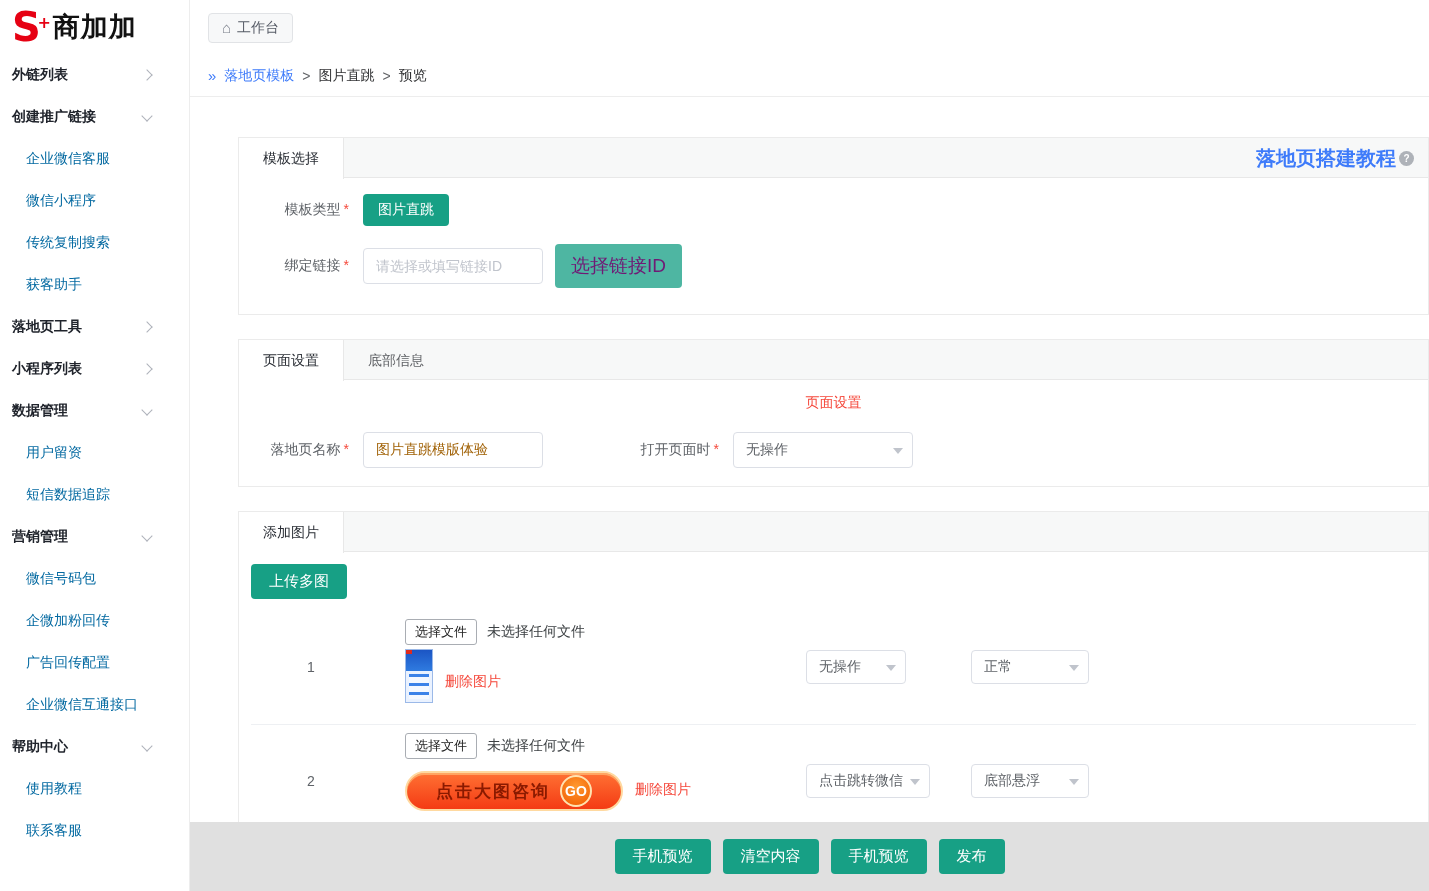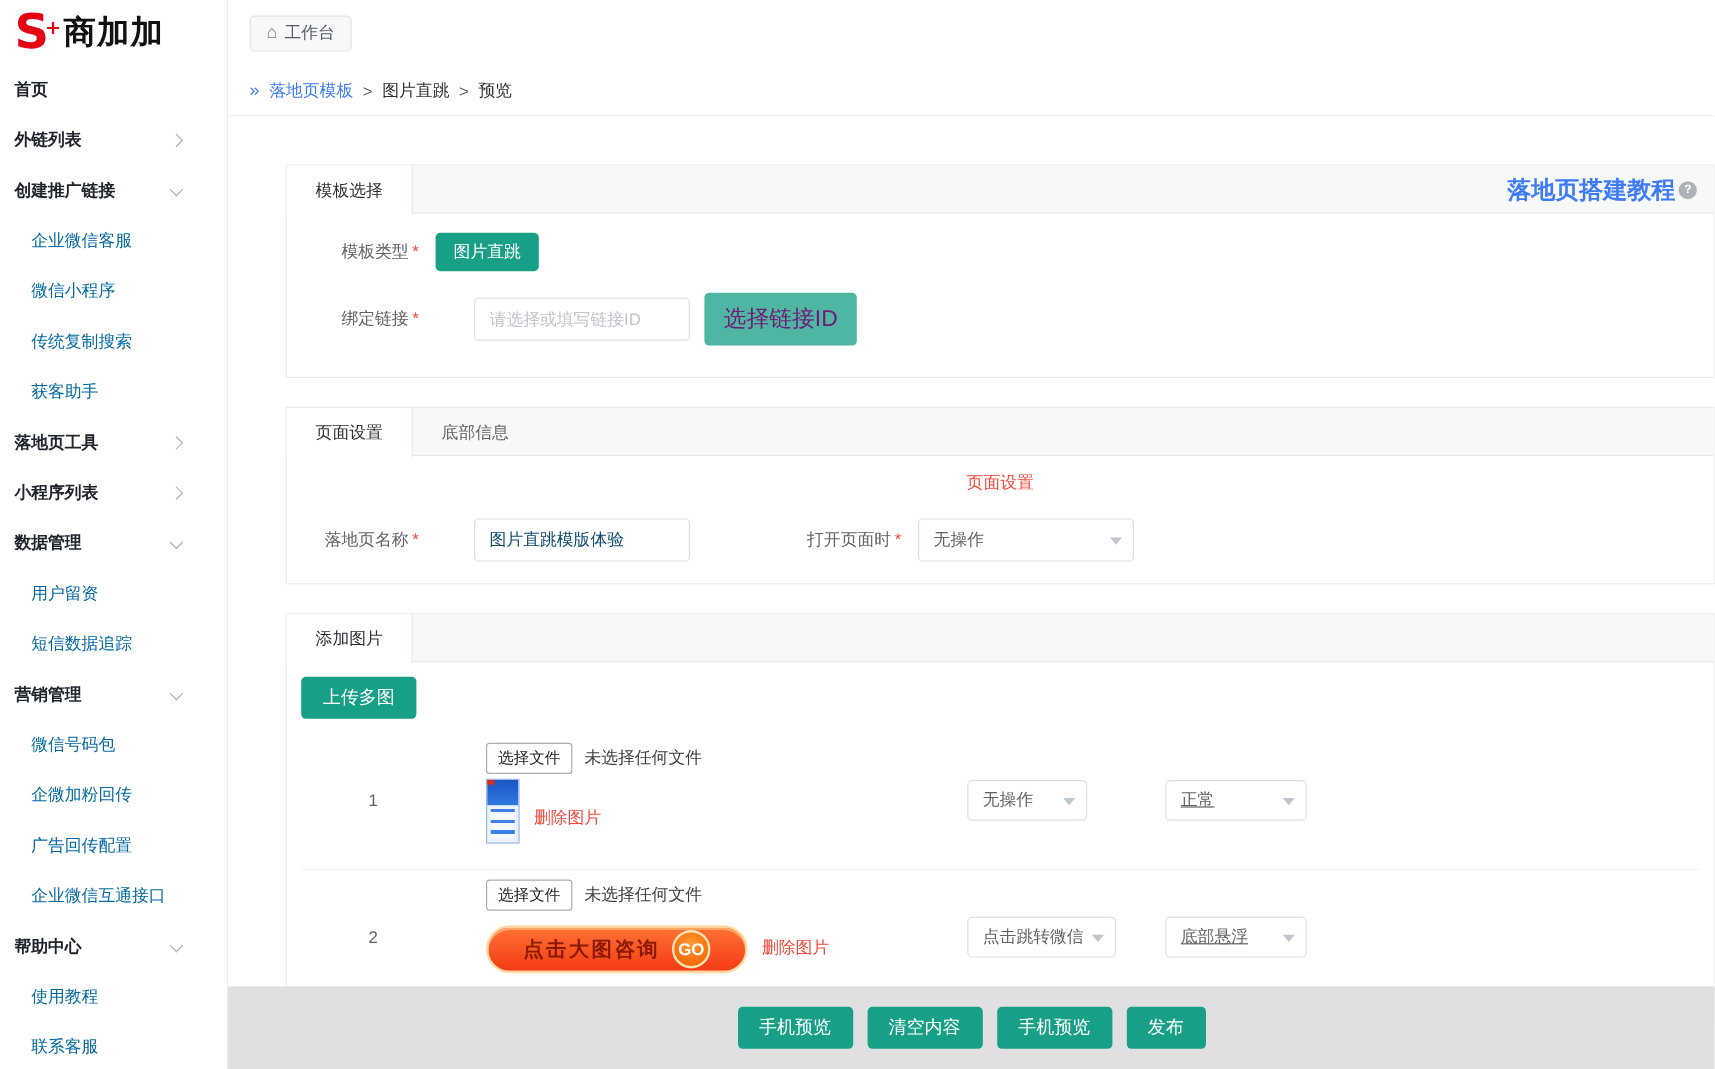--- a/index.html
+++ b/index.html
@@ -49,29 +49,29 @@
                 font-weight:bold; display:flex; align-items:center; justify-content:center; cursor:pointer; }
 
   .form-row { display:flex; align-items:center; }
   .form-label { width:110px; text-align:right; font-size:14px; color:#5f6368; margin-right:14px; flex:none; }
   .req { color:#f5483b; margin-left:3px; }
   .btn-green { background:#17a085; color:#fff; border:none; border-radius:4px; font-size:14px;
                padding:7px 15px; cursor:pointer; }
   .btn-teal { background:#4eb6a2; color:#701a75; border:none; border-radius:4px; font-size:19px;
               padding:9px 16px; cursor:pointer; }
   .text-input { width:180px; height:36px; border:1px solid #dcdfe6; border-radius:4px; padding:0 12px;
-                font-size:14px; color:#0c4a6e; outline:none;margin-left:32px; }
+                font-size:14px; color:#a16207; outline:none; }
   .text-input::placeholder { color:#c0c4cc; }
 
   .section-flag { text-align:center; color:#f5483b; font-size:14px; }
 
   .sel { position:relative; width:100px; height:34px; border:1px solid #dcdfe6; border-radius:4px;
          background:#fff; display:flex; align-items:center; padding:0 24px 0 12px;
          font-size:14px; color:#5f6368; cursor:pointer; }
-  .sel.wide { width:118px;text-decoration:underline; }
+  .sel.wide { width:118px; }
   .caret { position:absolute; right:9px; top:14px; width:0; height:0;
            border-left:5px solid transparent; border-right:5px solid transparent; border-top:6px solid #c0c4cc; }
 
   
   .upload-row { display:flex; align-items:center; margin-bottom:12px; }
   .upload-row .section-flag { flex:1; }
   .tbl { }
   .tbl-head, .tbl-row { display:grid; grid-template-columns:120px 435px 165px 1fr; }
   .tbl-head { background:#efefef; height:48px; align-items:center; font-size:14px; color:#5f6368; }
   .th-index { text-align:center; }
@@ -117,23 +117,20 @@
 
   <aside class="sidebar">
     <div class="logo">
       <span class="logo-s">
         <span>S</span><span class="logo-plus">+</span>
       </span>
       <span class="logo-name">商加加</span>
     </div>
     <nav>
       <div class="menu-item root">
-          <span>首页</span>
-        </div>
-      <div class="menu-item root">
           <span>外链列表</span>
           <span class="chev right"></span>
         </div>
       <div class="menu-item root">
           <span>创建推广链接</span>
           <span class="chev down"></span>
         </div>
       <div class="menu-item child">
           <span>企业微信客服</span>
         </div>

